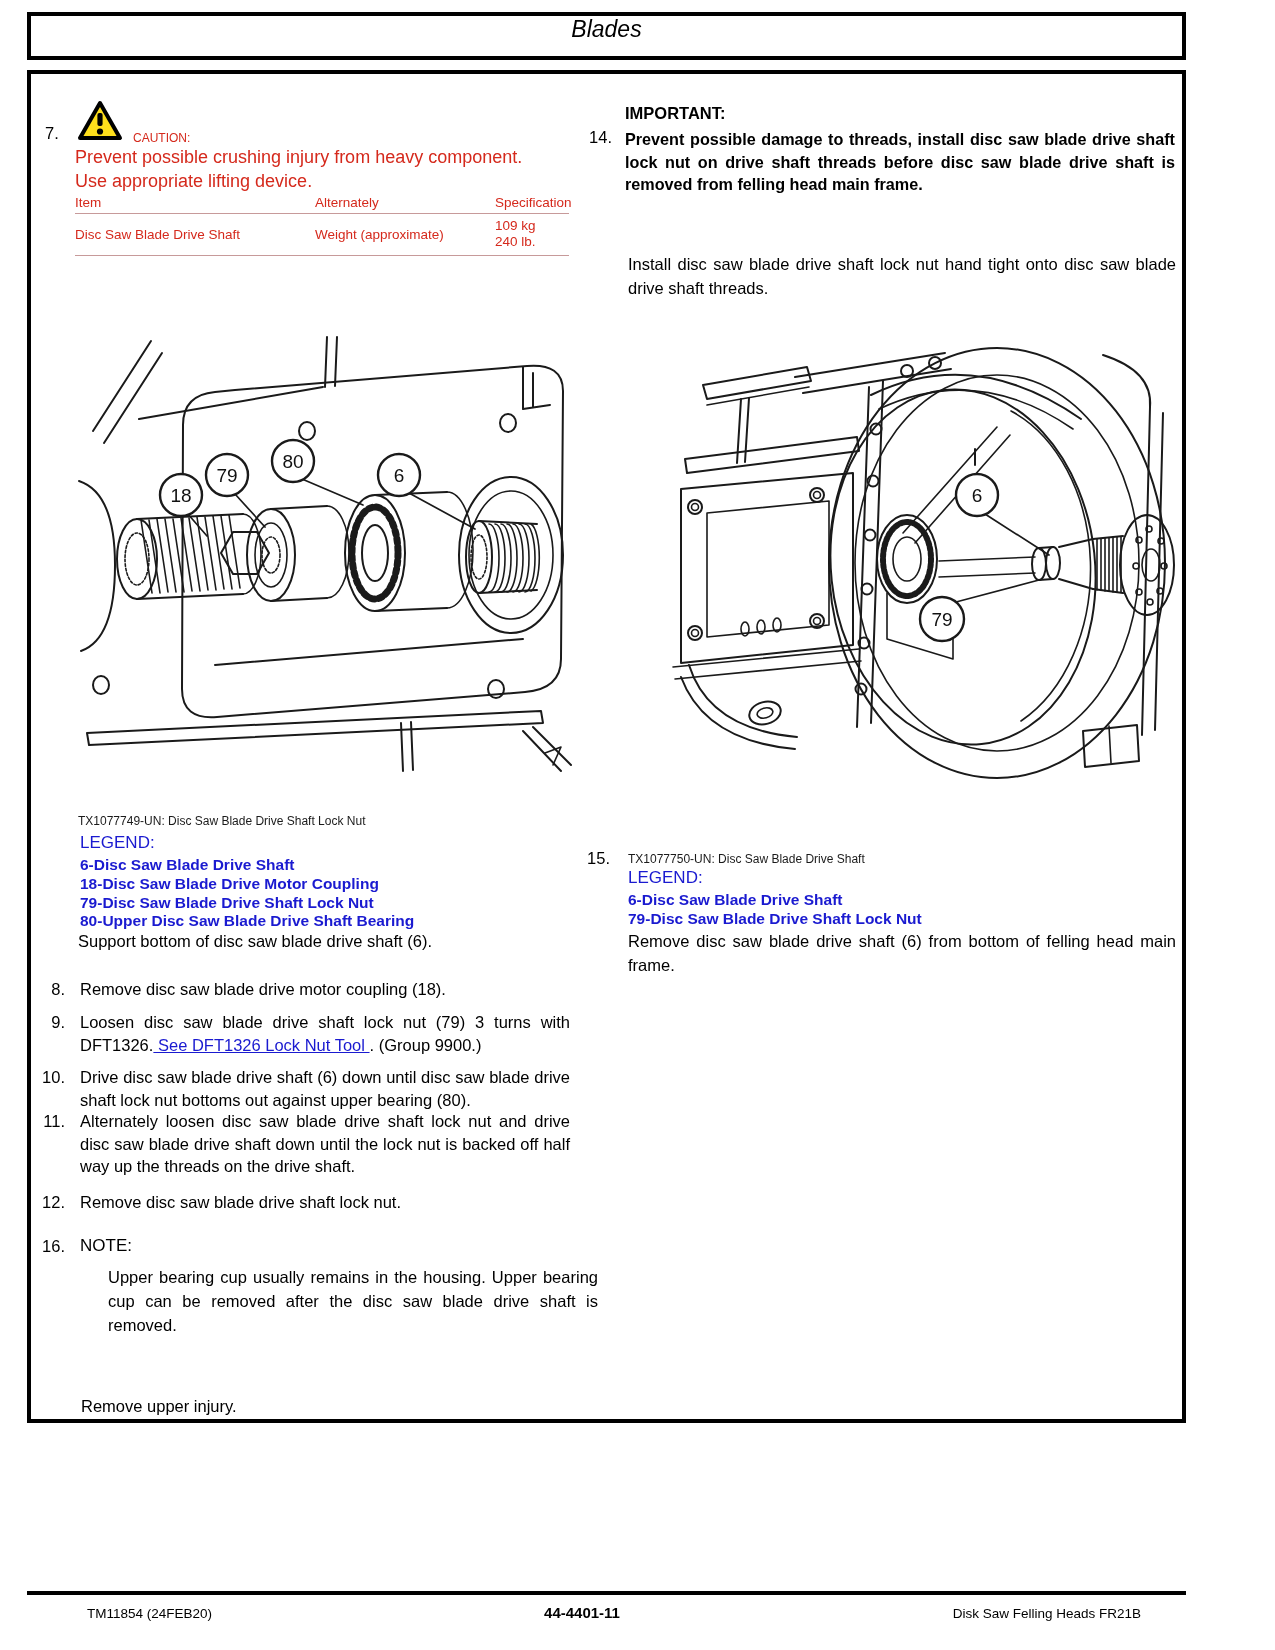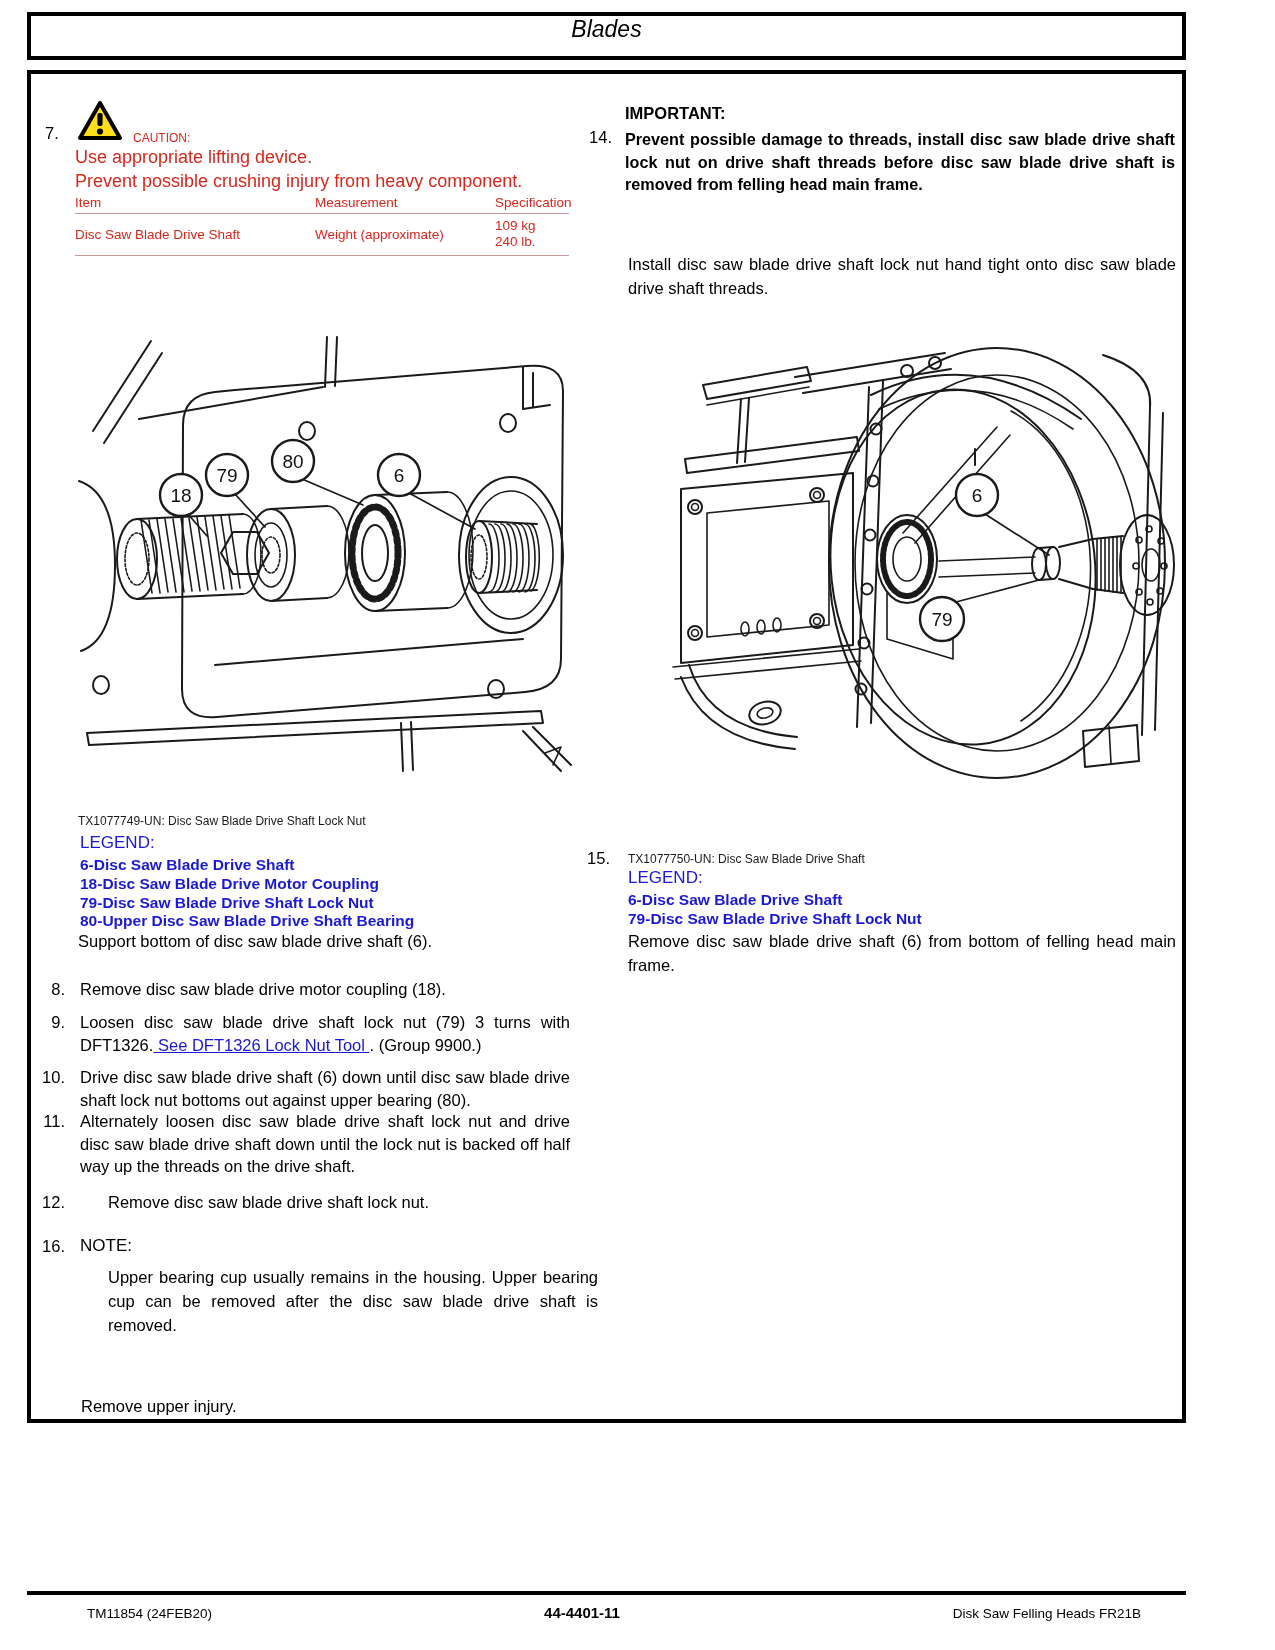--- a/index.html
+++ b/index.html
@@ -33,21 +33,21 @@
   .legend-title{font-size:17px;margin-bottom:3px;}
   .legend-item{font-size:15.5px;font-weight:bold;line-height:18.8px;}
   .legend1{top:748px;left:41px;}
   .legend2{top:783px;left:43px;}
   .support1{top:847px;left:39px;font-size:16.5px;}
 
   
   .step{left:0;width:534px;display:flex;align-items:flex-start;font-size:16.5px;line-height:22.5px;}
   .step-num{flex:0 0 26px;text-align:right;}
   .step-body{margin-left:15px;width:490px;text-align:justify;}
-  .s8{top:893px;} .s9{top:926px;} .s10{top:981px;} .s11{top:1025px;} .s12{top:1106px;gap:28px;}
+  .s8{top:893px;} .s9{top:926px;} .s10{top:981px;} .s11{top:1025px;} .s12{top:1106px;}
   .note-head{top:1150px;}
   .note-label{font-size:17px;}
   .note-body{top:1180px;left:41px;width:490px;font-size:16.5px;line-height:24px;text-align:justify;margin-left:28px;}
   .note-post{top:1312px;left:42px;font-size:16.5px;}
   .xlink{color:var(--blue);text-decoration:underline;cursor:pointer;}
 
   
   .important-label{top:19px;left:40px;font-size:16.5px;font-weight:bold;}
   .step14{top:43px;left:0;width:594px;display:flex;align-items:flex-start;}
   .step14 .step-num{flex:0 0 27px;font-size:16.5px;}
@@ -96,28 +96,28 @@
           <svg width="46" height="42" viewBox="0 0 46 42">
             <path d="M23 3 L43 38 L3 38 Z" fill="#ffdf1c" stroke="#000" stroke-width="4" stroke-linejoin="round"></path>
             <rect x="20.4" y="13" width="5.2" height="13" rx="2" fill="#000" stroke="none"></rect>
             <circle cx="23" cy="31.5" r="3.1" fill="#000" stroke="none"></circle>
           </svg>
         </span>
         <span class="caution-label">CAUTION:</span>
       </div>
 
       <div class="abs caution-para">
+        <div>Prevent possible crushing injury from heavy component.</div>
         <div>Use appropriate lifting device.</div>
-        <div>Prevent possible crushing injury from heavy component.</div>
       </div>
 
       <div class="abs spec-table">
         <div class="t-head">
           <span>Item</span>
-          <span>Measurement</span>
+          <span>Alternately</span>
           <span>Specification</span>
         </div>
         <div class="t-row">
           <span>Disc Saw Blade Drive Shaft</span>
           <span>Weight (approximate)</span>
           <span class="spec-cell">
             <div>109 kg</div>
             <div>240 lb.</div>
           </span>
         </div>

